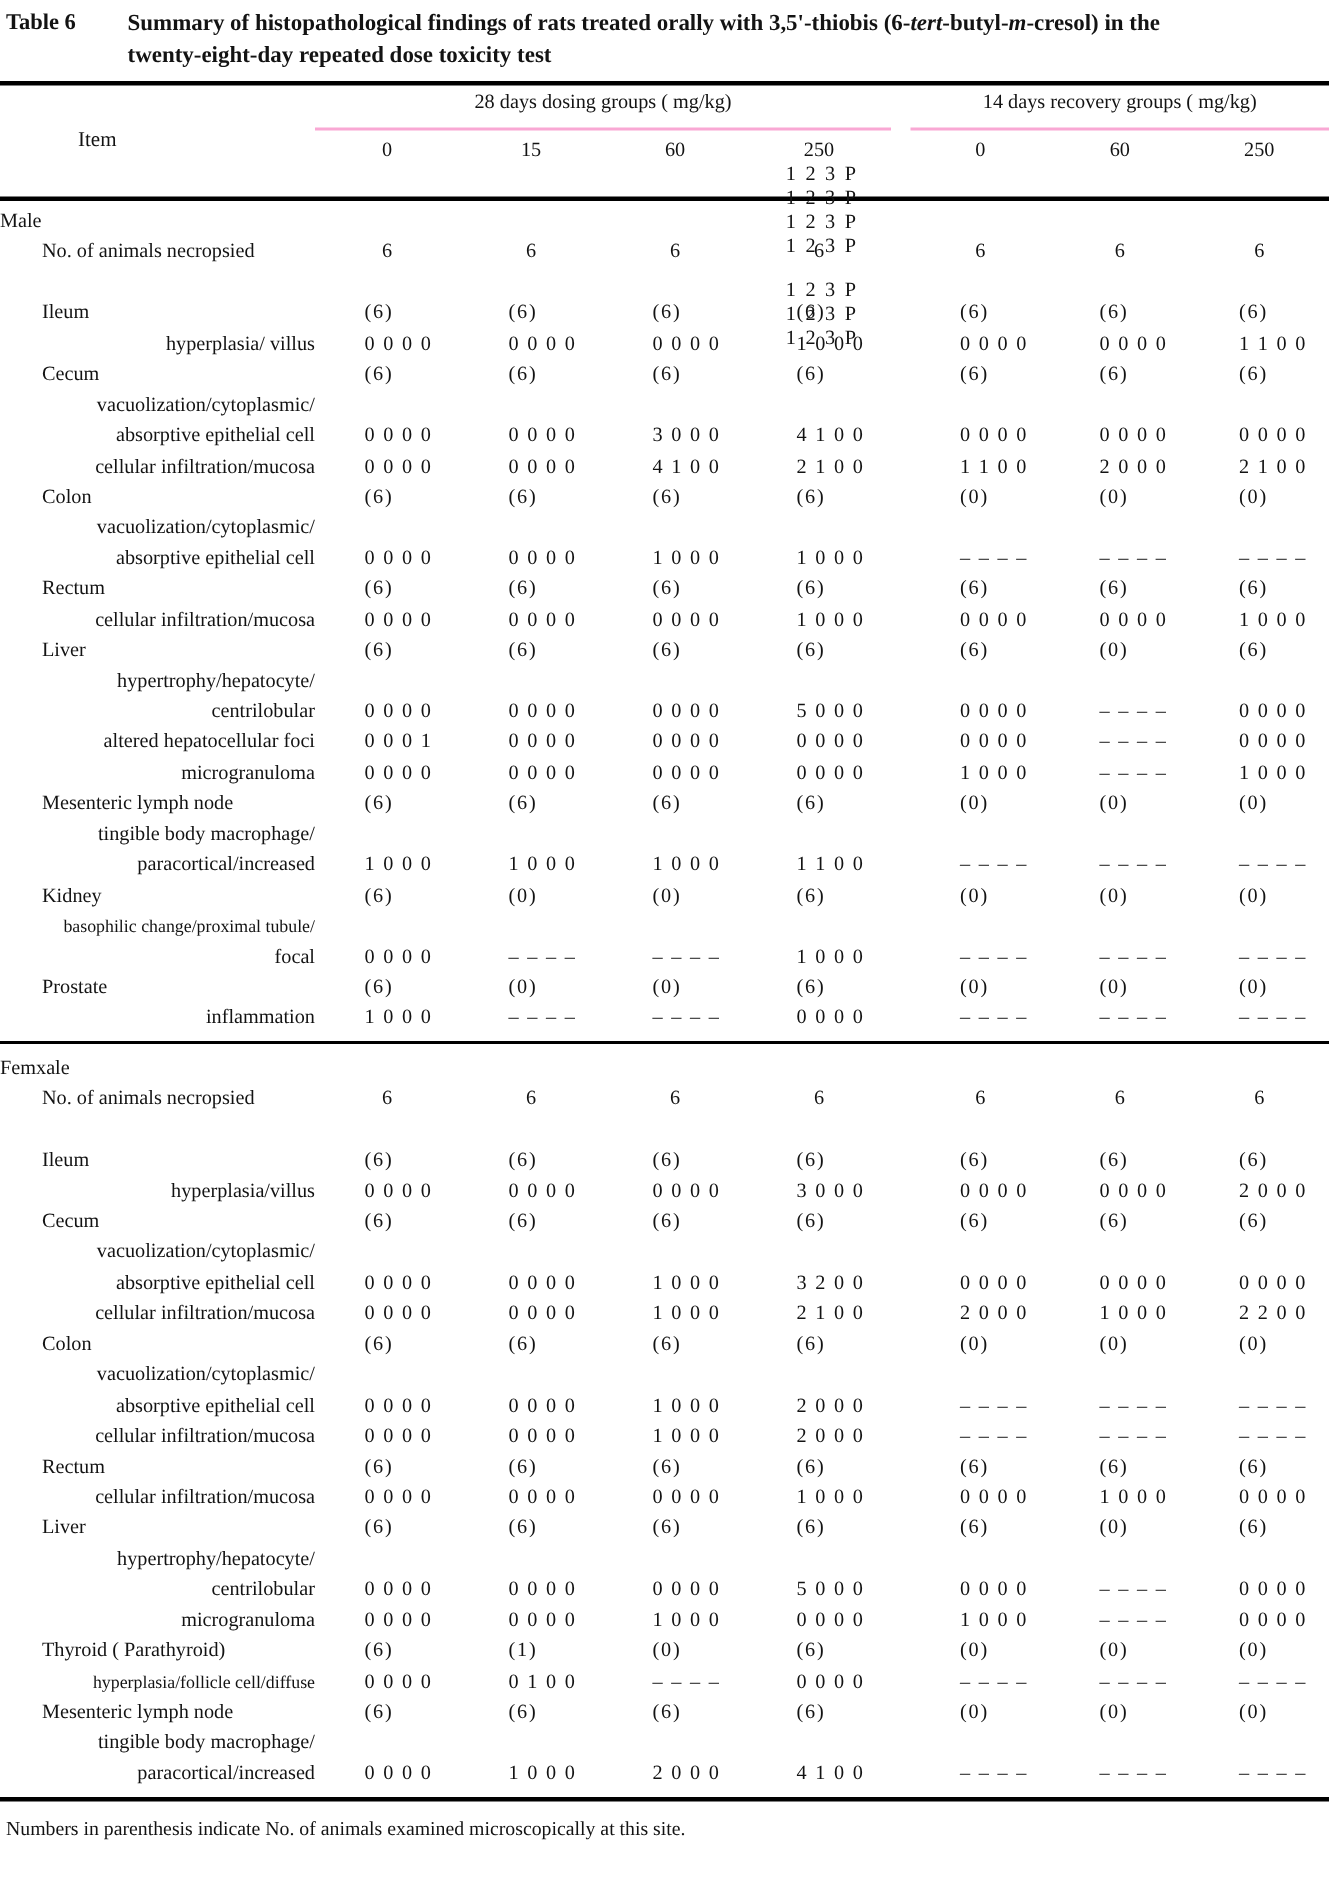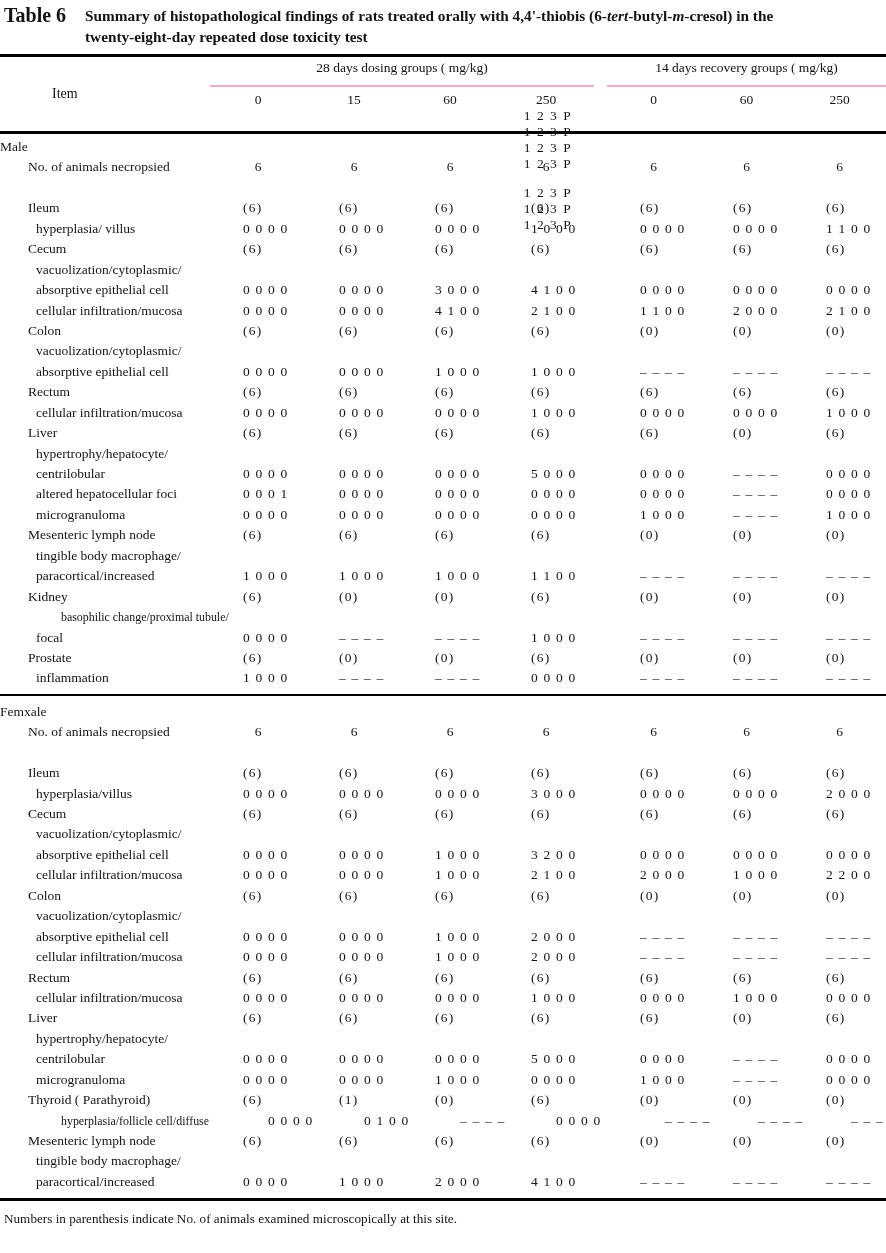--- a/index.html
+++ b/index.html
@@ -9,21 +9,21 @@
     height: 1253px;
     background: #ffffff;
     color: #131313;
     font-family: "Liberation Serif", "DejaVu Serif", serif;
     overflow: hidden;
   }
 
   
   .title-block { display: flex; padding: 5px 0 0 4px; }
   .tnum {
-    font-weight: bold; font-size: 20px; width: 81px; flex: 0 0 81px;
+    font-weight: bold; font-size: 15px; width: 81px; flex: 0 0 81px;
     line-height: 21px;
   }
   .ttext { font-weight: bold; font-size: 15.3px; line-height: 21px; width: 796px; }
   .ttext em { font-style: italic; }
 
   
   .rule { background: #000; width: 886px; }
   .rule.thick { height: 3px; }
   .rule.mid { height: 2px; }
   .rule.top { margin-top: 7px; }
@@ -53,22 +53,22 @@
 
   
   #table-body { padding-top: 3px; }
   .row { display: flex; height: 20.45px; line-height: 20.45px; font-size: 13.5px; }
   .lbl {
     width: 210px; flex: 0 0 210px; box-sizing: border-box;
     white-space: nowrap; overflow: visible;
   }
   .lbl.ind0 { }
   .lbl.ind1 { padding-left: 28px; }
-  .lbl.ind2 { padding-left: 36px; }
-  .lbl.small { font-size: 11.9px; line-height: 20.45px; margin-left: 25px; }
+  .lbl.ind2 { padding-left: 36px; text-align: right; }
+  .lbl.small { font-size: 11.9px; line-height: 20.45px; }
   .val {
     box-sizing: border-box; padding-left: 33px; white-space: nowrap;
     letter-spacing: 1.2px; text-align: left;
   }
   .val.w96 { width: 96px; flex: 0 0 96px; }
   .val.w93 { width: 93px; flex: 0 0 93px; }
   .vsp { width: 13px; flex: 0 0 13px; }
   .row.center .val { padding-left: 0; text-align: center; letter-spacing: 0; }
   .rule.mid.divider { margin: 5px 0 6px 0; }
   .rule.thick.bottom { margin-top: 6px; }
@@ -78,21 +78,21 @@
   .footnotes .fn { white-space: pre-wrap; }
 </style>
 </head>
 <body>
 
 <div class="page">
 
   <div class="title-block">
     <span class="tnum">Table 6</span>
     <div class="ttext">
-      <div><span>Summary of histopathological findings of rats treated orally with 4,4'-thiobis (6-</span><em>tert</em><span>-butyl-</span><em>m</em><span>-cresol) in the</span></div>
+      <div><span>Summary of histopathological findings of rats treated orally with 3,5'-thiobis (6-</span><em>tert</em><span>-butyl-</span><em>m</em><span>-cresol) in the</span></div>
       <div>twenty-eight-day repeated dose toxicity test</div>
     </div>
   </div>
 
   <div class="rule thick top"></div>
 
   <div class="hdr">
     <div class="hdr-item">Item</div>
     <div class="hdr-right">
       <div class="groups">

